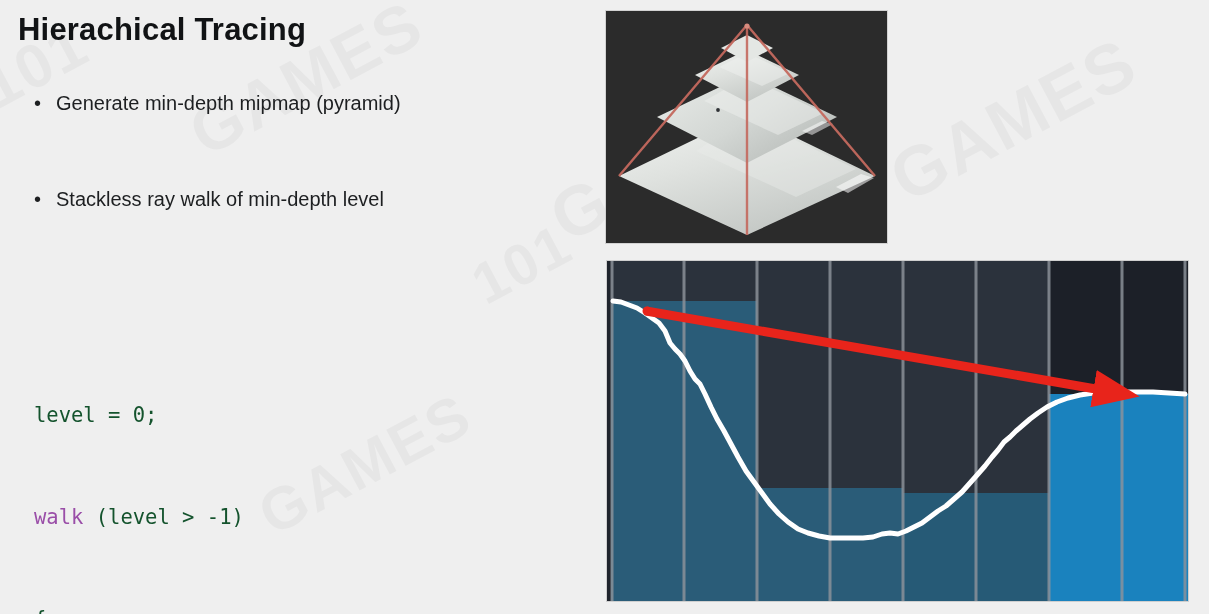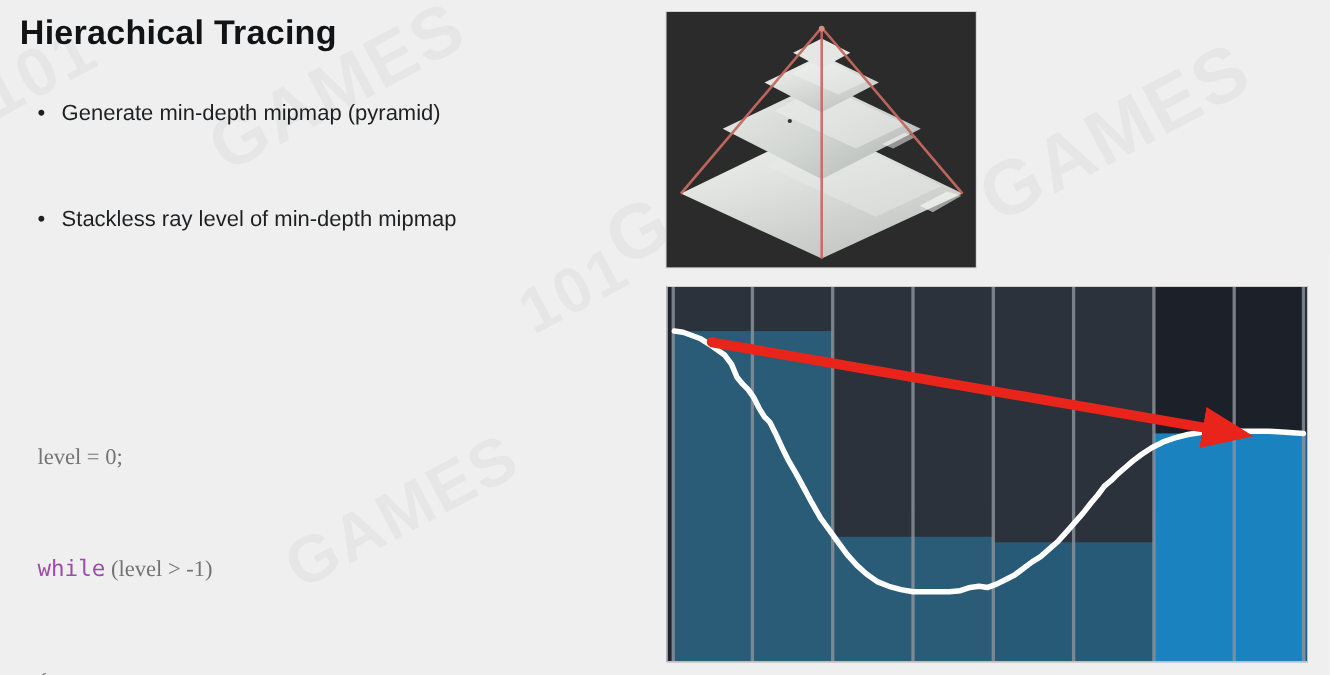--- a/index.html
+++ b/index.html
@@ -64,21 +64,21 @@
     left: 34px;
     top: 296px;
     font-family: "DejaVu Sans Mono", monospace;
     font-size: 20.5px;
     line-height: 34px;
     white-space: pre;
     color: #22254b;
   }
   .code .ln { position: relative; height: 34px; }
   .kw   { color: #9a4ea8; }
-  .pl   { color: #737373; font-family: Liberation Serif, serif; }
+  .pl   { color: #14532d; }
 
   
   #pyramid-panel {
     position: absolute;
     left: 606px;
     top: 11px;
     width: 281px;
     height: 232px;
     background: #2b2b2b;
     overflow: hidden;
@@ -113,27 +113,27 @@
   <div class="wm" style="left:470px; top:230px; font-size:58px;">101</div>
 
   <div class="title">Hierachical Tracing</div>
 
   <div class="bullet" id="bullet0">
     <span class="dot">•</span>
     <span class="btxt">Generate min-depth mipmap (pyramid)</span>
   </div>
   <div class="bullet" id="bullet1">
     <span class="dot">•</span>
-    <span class="btxt">Stackless ray level of min-depth mipmap</span>
+    <span class="btxt">Stackless ray walk of min-depth level</span>
   </div>
 
   <div class="code">
     
     <div class="ln"><span class="pl">level</span><span class="pl"> = </span><span class="pl">0</span><span class="pl">;</span></div>
-    <div class="ln"><span class="kw">while</span><span class="pl"> (level &gt; -1)</span></div>
+    <div class="ln"><span class="kw">walk</span><span class="pl"> (level &gt; -1)</span></div>
     <div class="ln"><span class="pl">{</span></div>
     
     
     
     
   </div>
 
   <div id="pyramid-panel">
     <svg id="pyramid-svg" width="281" height="232" viewBox="0 0 281 232">
       <defs>

